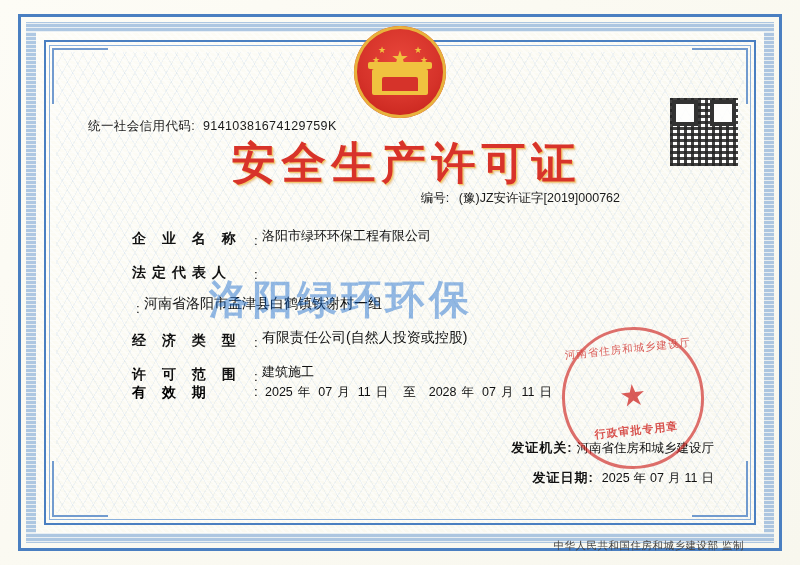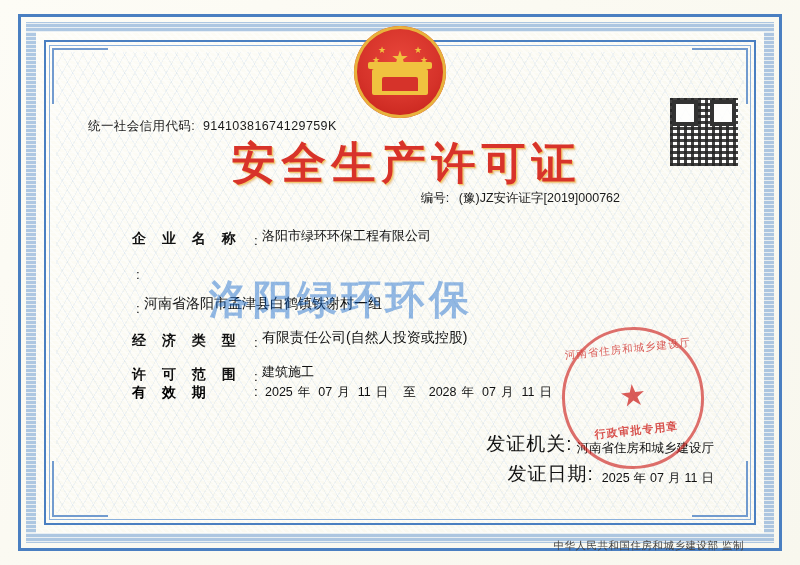--- a/index.html
+++ b/index.html
@@ -253,22 +253,22 @@
   .issuer-row {
     display: flex;
     align-items: flex-end;
     justify-content: flex-end;
     height: 30px;
     font-size: 13px;
     color: #111;
   }
   .issuer-row .ilabel {
     letter-spacing: 1px;
-    font-weight: normal;
-    font-size: 19px;
+    font-weight: bold;
+    font-size: 13px;
     margin-right: 4px;
   }
   .issuer-row .ivalue { font-size: 12.5px; }
   .issuer-row .ivalue .num { padding: 0 4px; }
 
   
   .seal {
     position: absolute;
     right: 96px;
     bottom: 96px;
@@ -381,20 +381,21 @@
 
   <div class="fields">
 
     <div class="row">
       <span class="label">企 业 名 称</span>
       <span class="colon">:</span>
       <span class="value">洛阳市绿环环保工程有限公司</span>
     </div>
 
     <div class="row">
+      <span class="label">法定代表人</span>
       <span class="colon">:</span>
     </div>
 
     <div class="row">
       <span class="colon">:</span>
       <span class="value small">河南省洛阳市孟津县白鹤镇铁谢村一组</span>
     </div>
 
     <div class="row">
       <span class="label">经 济 类 型</span>

